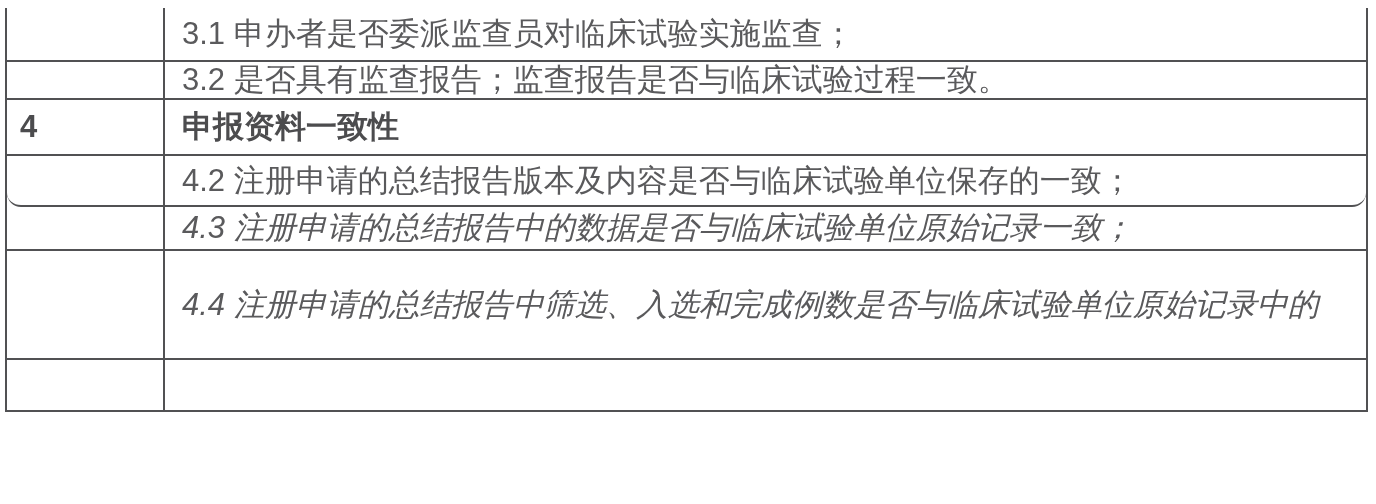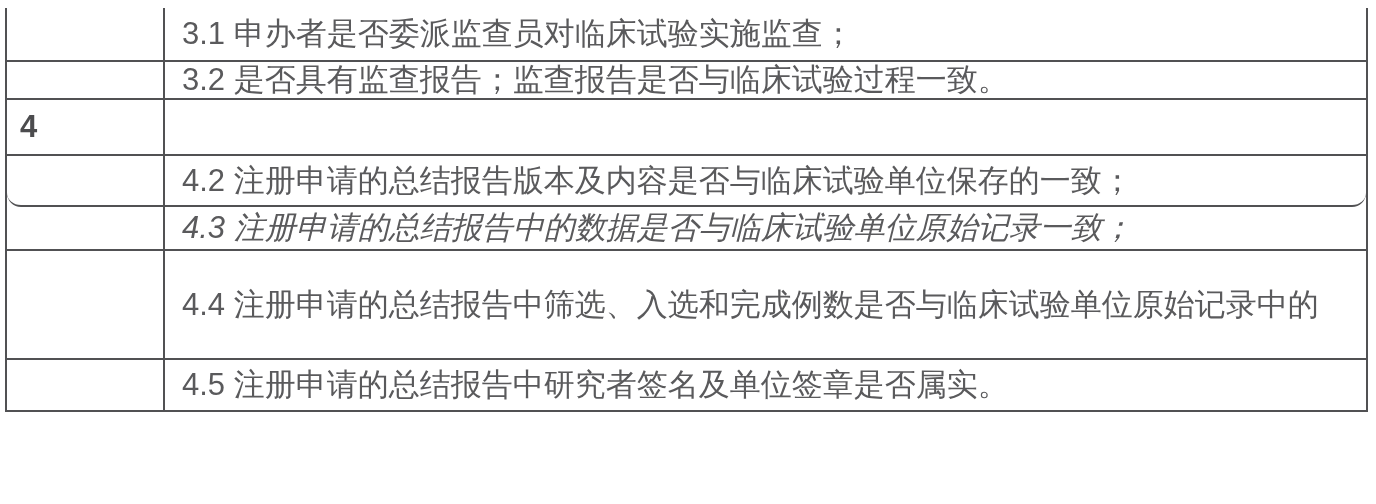--- a/index.html
+++ b/index.html
@@ -52,21 +52,21 @@
   }
   .cell-text {
     flex: 1;
     display: flex;
     flex-direction: column;
     justify-content: center;
     padding-left: 17px;
     padding-right: 18px;
   }
   .cell-text span { white-space: nowrap; }
-  .r7 .cell-text { line-height: 48px; }
+  .r7 .cell-text { line-height: 48px; font-style: italic; }
   .bold-row .cell-num,
   .bold-row .cell-text {
     font-weight: 700;
     color: var(--text-bold);
   }
 </style>
 </head>
 <body>
 
 <div class="page">
@@ -86,20 +86,23 @@
           <span></span>
         </div>
       <div class="cell-text">
           <span>3.2 是否具有监查报告；监查报告是否与临床试验过程一致。</span>
         </div>
     </div>
 
     <div class="row r3 bold-row">
       <div class="cell-num">
           <span>4</span>
+        </div>
+      <div class="cell-text">
+          <span>申报资料一致性</span>
         </div>
     </div>
 
 
     <div class="row r5">
       <div class="cell-num">
           <span></span>
         </div>
       <div class="cell-text">
           <span>4.2 注册申请的总结报告版本及内容是否与临床试验单位保存的一致；</span>
@@ -121,19 +124,16 @@
         </div>
       <div class="cell-text">
         <span>4.4 注册申请的总结报告中筛选、入选和完成例数是否与临床试验单位原始记录中的</span>
       </div>
     </div>
 
     <div class="row r8">
       <div class="cell-num">
           <span></span>
         </div>
-      <div class="cell-text">
-          <span>4.5 注册申请的总结报告中研究者签名及单位签章是否属实。</span>
-        </div>
     </div>
 
   </div>
 </div>
 
 </body></html>

